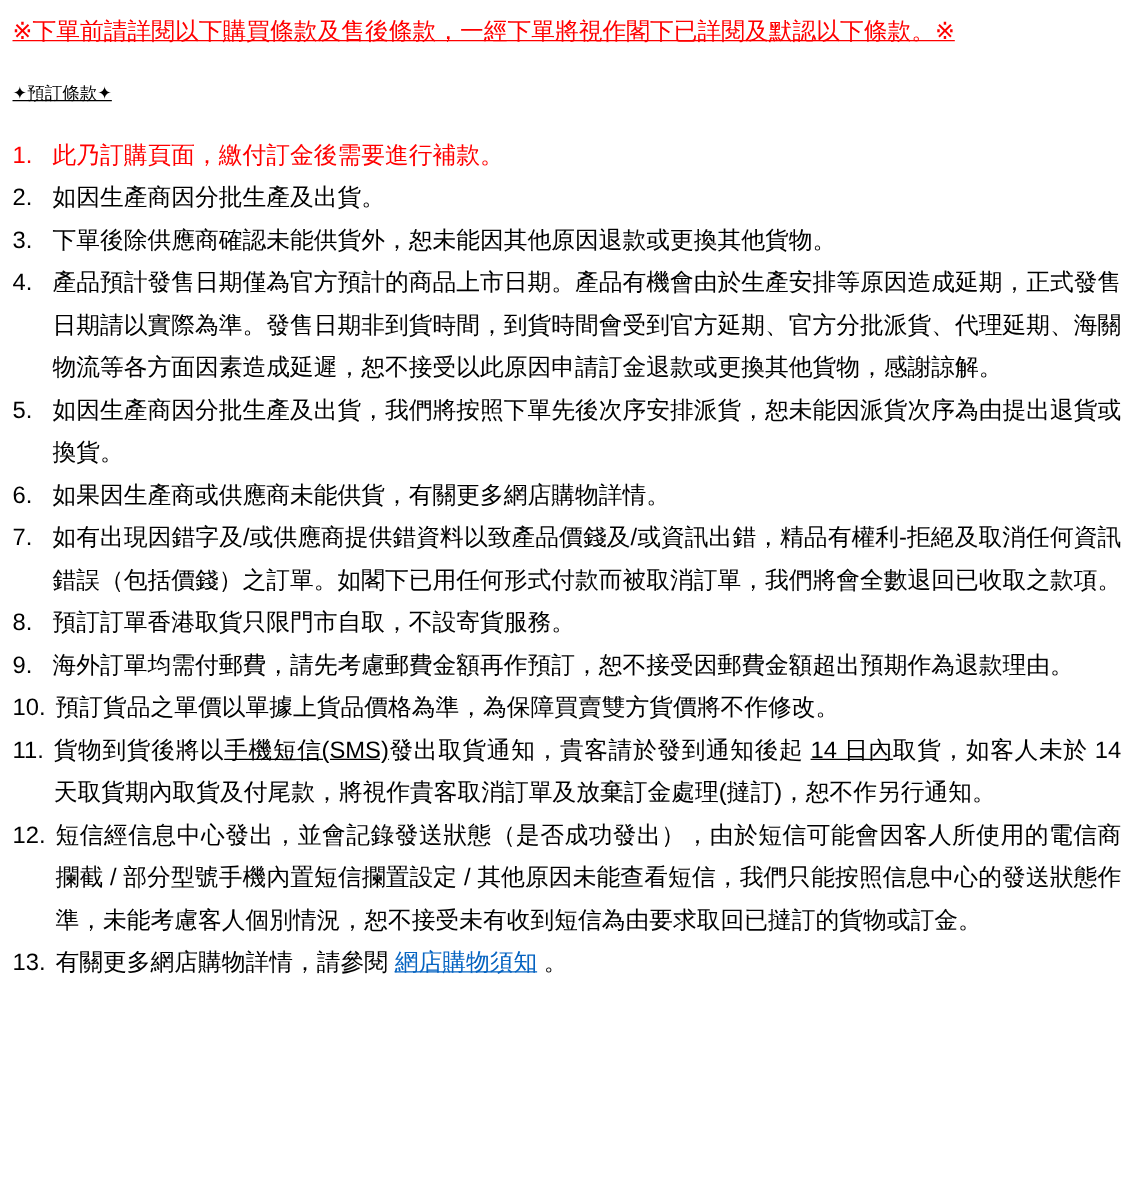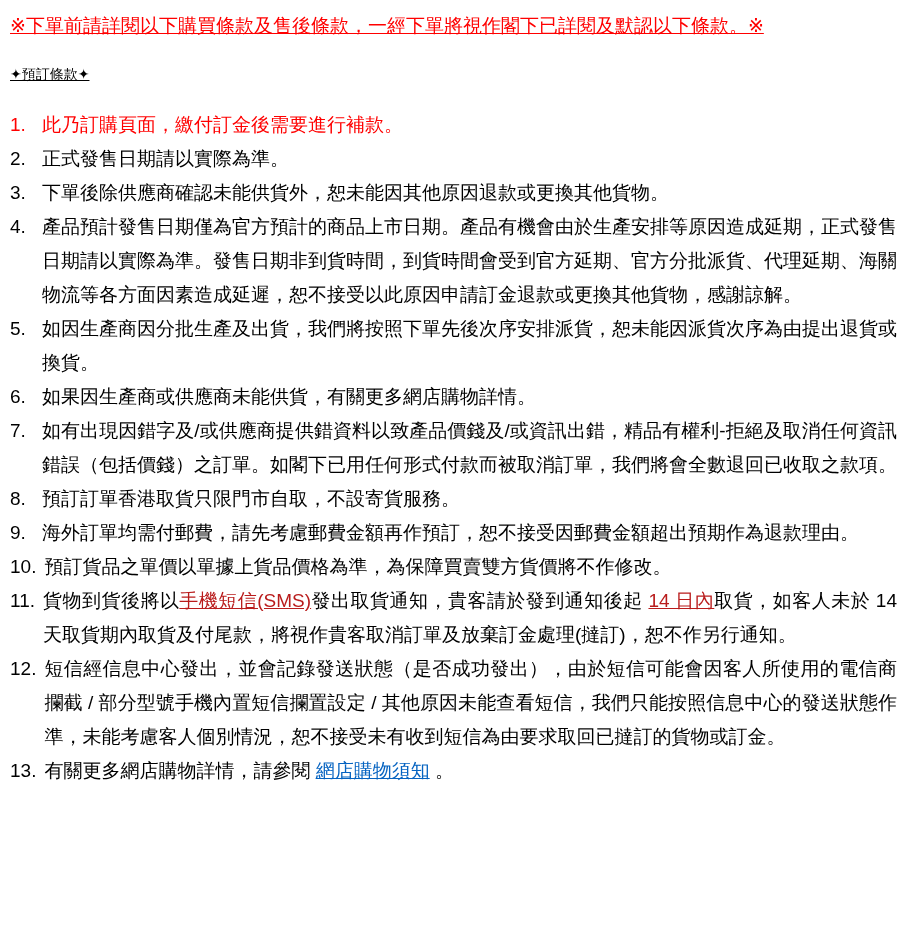--- a/index.html
+++ b/index.html
@@ -46,21 +46,21 @@
     white-space: nowrap;
   }
   .term-text {
     flex: 1 1 auto;
     text-align: justify;
   }
   .red {
     color: #ff0000;
   }
   .seg-red-underline {
-    color: #b91c1c;
+    color: #000000;
     text-decoration: underline;
   }
   .seg-link {
     color: #0563c1;
     text-decoration: underline;
     cursor: pointer;
     margin-top: 40px;
   }
 </style>
 </head>
@@ -71,21 +71,21 @@
 
   <div class="section-heading">✦預訂條款✦</div>
 
   <div class="terms-list">
       <div class="term-item">
         <span class="term-num red">1.</span>
         <div class="term-text red"><span>此乃訂購頁面，繳付訂金後需要進行補款。</span></div>
       </div>
       <div class="term-item">
         <span class="term-num">2.</span>
-        <div class="term-text"><span>正式發售日期請以實際為準。</span></div>
+        <div class="term-text"><span>如因生產商因分批生產及出貨。</span></div>
       </div>
       <div class="term-item">
         <span class="term-num">3.</span>
         <div class="term-text"><span>下單後除供應商確認未能供貨外，恕未能因其他原因退款或更換其他貨物。</span></div>
       </div>
       <div class="term-item">
         <span class="term-num">4.</span>
         <div class="term-text"><span>產品預計發售日期僅為官方預計的商品上市日期。產品有機會由於生產安排等原因造成延期，正式發售日期請以實際為準。發售日期非到貨時間，到貨時間會受到官方延期、官方分批派貨、代理延期、海關物流等各方面因素造成延遲，恕不接受以此原因申請訂金退款或更換其他貨物，感謝諒解。</span></div>
       </div>
       <div class="term-item">

